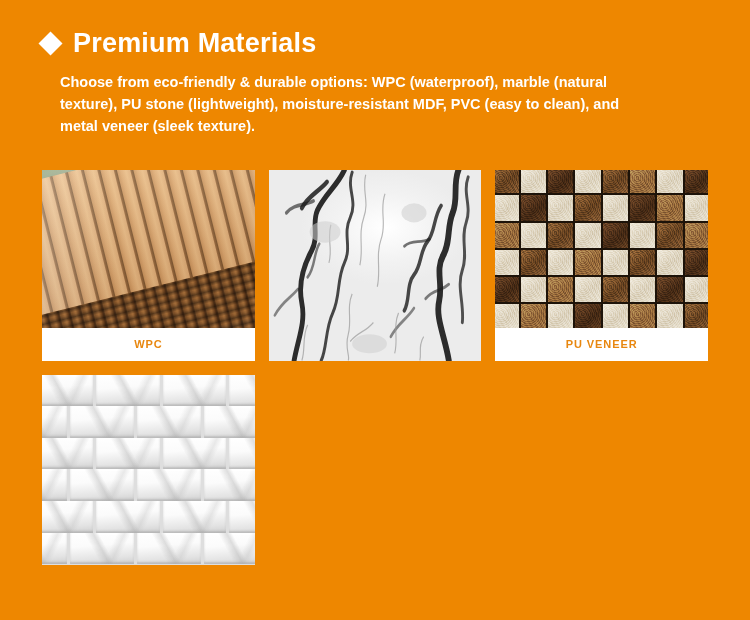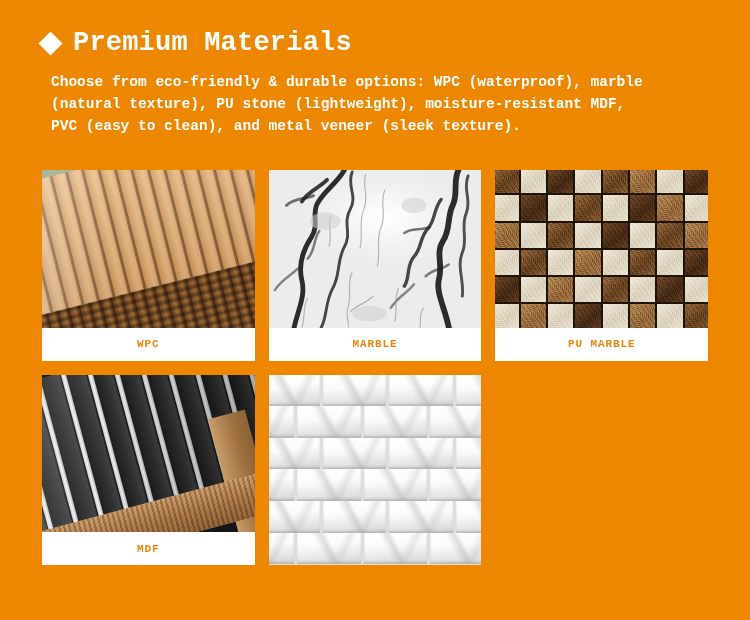--- a/index.html
+++ b/index.html
@@ -3,35 +3,35 @@
 <meta charset="utf-8">
 <title>Premium Materials</title>
 <style>
   * { margin:0; padding:0; box-sizing:border-box; }
   html,body { width:750px; height:620px; }
   body {
     background:#ee8700;
     font-family:"Liberation Sans", sans-serif;
     overflow:hidden;
   }
-  .page { position:relative; width:662px; height:620px; background:#ee8700;font-family:Liberation Mono, monospace; }
+  .page { position:relative; width:662px; height:620px; background:#ee8700; }
 
   
   .header { position:absolute; left:42px; top:30px; width:666px; }
   .title-row { display:flex; align-items:center; gap:14px; }
   .diamond {
     width:17px; height:17px; background:#ffffff;
     transform:rotate(45deg); flex:0 0 auto;
   }
   .title {
     color:#ffffff; font-size:27px; font-weight:bold;
     letter-spacing:.2px; line-height:1;
   }
   .desc {
-    margin-top:14px; margin-left:9px;
+    margin-top:14px; margin-left:18px;
     color:#ffffff; font-size:14.5px; font-weight:bold;
     line-height:1.52; max-width:600px;
   }
 
   
   .grid {
     position:absolute; left:42px; top:170px;
     width:666px;
     display:grid;
     grid-template-columns:repeat(3,1fr);
@@ -259,21 +259,20 @@
             <path d="M160 140 C154 148 158 154 156 160"></path>
             <path d="M108 128 C100 136 92 136 84 144"></path>
           </g>
           <g fill="#cfcfcf" opacity=".55">
             <ellipse cx="58" cy="52" rx="16" ry="9"></ellipse>
             <ellipse cx="150" cy="36" rx="13" ry="8"></ellipse>
             <ellipse cx="104" cy="146" rx="18" ry="8"></ellipse>
           </g>
         </svg>
       </div>
-      <div class="label">MARBLE</div>
     </div>
 
     <div class="card">
       <div class="thumb pustone">
         <div class="mosaic" id="mosaic">
             <div class="t brown"></div>
             <div class="t cream"></div>
             <div class="t dkbrown"></div>
             <div class="t cream"></div>
             <div class="t brown"></div>
@@ -315,31 +314,23 @@
             <div class="t cream"></div>
             <div class="t ltbrown"></div>
             <div class="t cream"></div>
             <div class="t dkbrown"></div>
             <div class="t cream"></div>
             <div class="t ltbrown"></div>
             <div class="t cream"></div>
             <div class="t brown"></div>
           </div>
       </div>
-      <div class="label">PU MARBLE</div>
-    </div>
-
-    <div class="card">
-      <div class="thumb mdf">
-        <div class="panel"></div>
-        <div class="edge2"></div>
-        <div class="edge"></div>
-      </div>
-      <div class="label">MDF</div>
-    </div>
+      <div class="label">PU VENEER</div>
+    </div>
+
 
     <div class="card">
       <div class="thumb pvc">
         <div class="wall" id="brickwall">
             <div class="brow" style="top: 0%; left: -6%;">
               <div class="brick"></div>
               <div class="brick"></div>
               <div class="brick"></div>
               <div class="brick"></div>
             </div>

